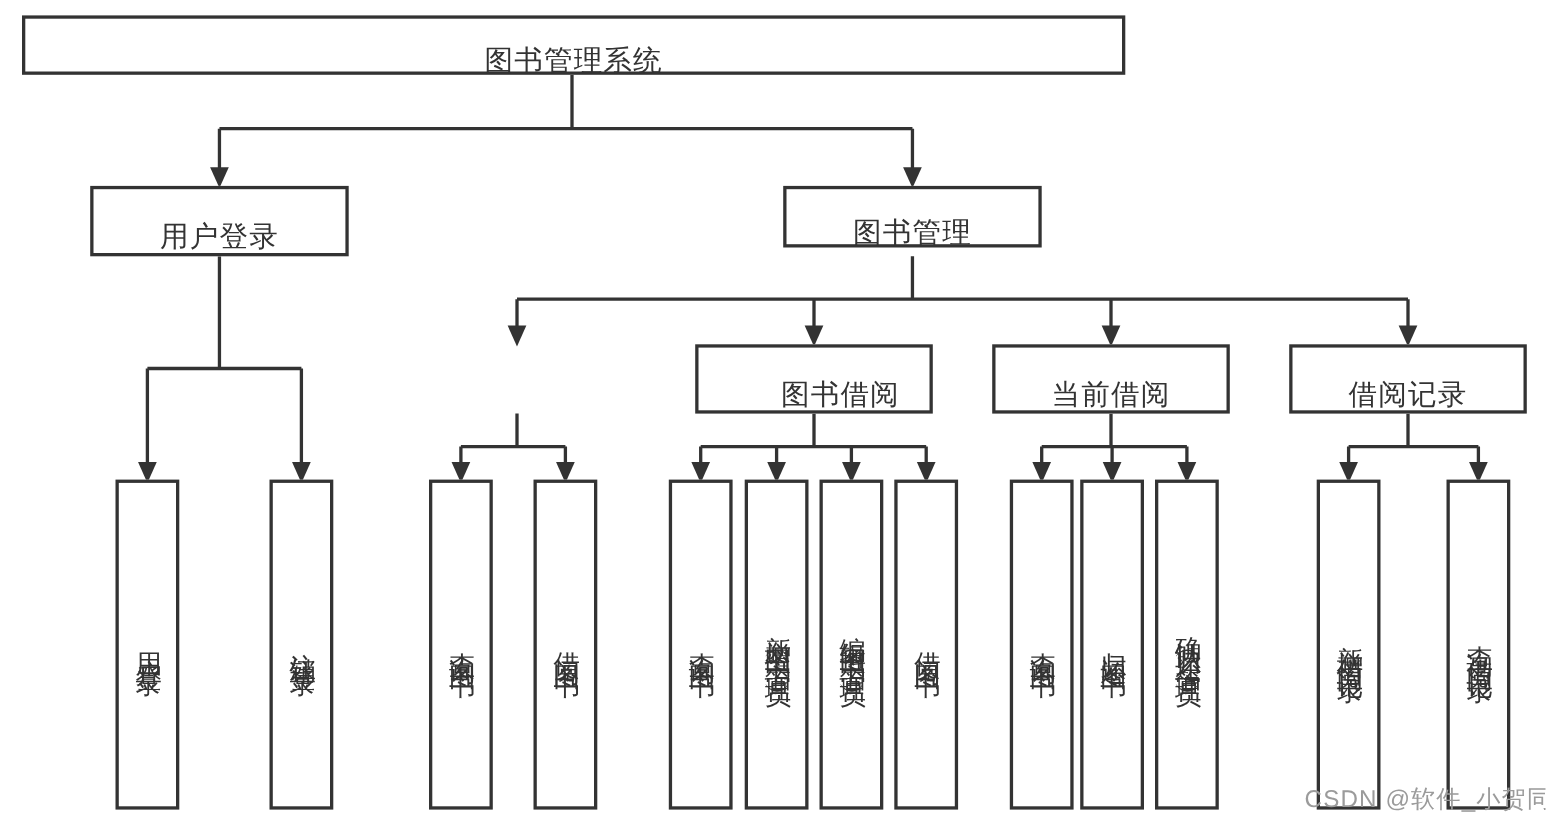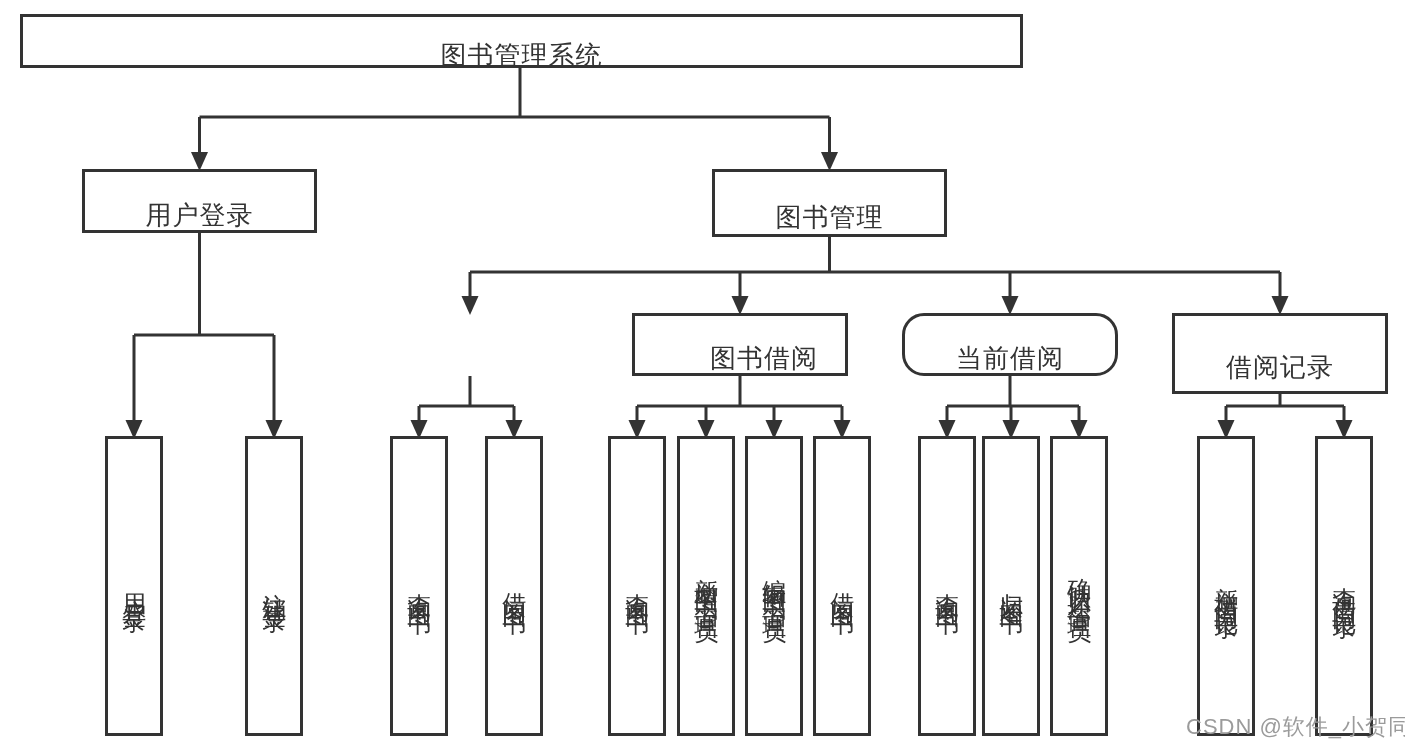--- a/index.html
+++ b/index.html
@@ -103,31 +103,31 @@
     </g>
   </svg>
 
   <div class="node hnode" style="left:20px; top:14px; width:1003px; height:54px;">
     <span class="lbl">图书管理系统</span>
   </div>
 
   <div class="node hnode" style="left:82px; top:169px; width:235px; height:64px;">
     <span class="lbl">用户登录</span>
   </div>
-  <div class="node hnode" style="left:712px; top:169px; width:235px; height:68px;justify-content:center;">
+  <div class="node hnode" style="left:712px; top:169px; width:235px; height:56px;justify-content:center;">
     <span class="lbl">图书管理</span>
   </div>
 
   <div class="node hnode" style="left:632px; top:313px; width:216px; height:63px;padding-left:48px;">
     <span class="lbl">图书借阅</span>
   </div>
-  <div class="node hnode" style="left:902px; top:313px; width:216px; height:63px;border-radius:22px;">
+  <div class="node hnode" style="left:902px; top:313px; width:216px; height:63px;">
     <span class="lbl">当前借阅</span>
   </div>
-  <div class="node hnode" style="left:1172px; top:313px; width:216px; height:81px;">
+  <div class="node hnode" style="left:1172px; top:313px; width:216px; height:63px;">
     <span class="lbl">借阅记录</span>
   </div>
 
   <div class="node leaf" style="left:105px; top:436px; width:58px; height:300px;">
     <span class="lbl">用户登录</span>
   </div>
   <div class="node leaf" style="left:245px; top:436px; width:58px; height:300px;">
     <span class="lbl">注销登录</span>
   </div>
 

